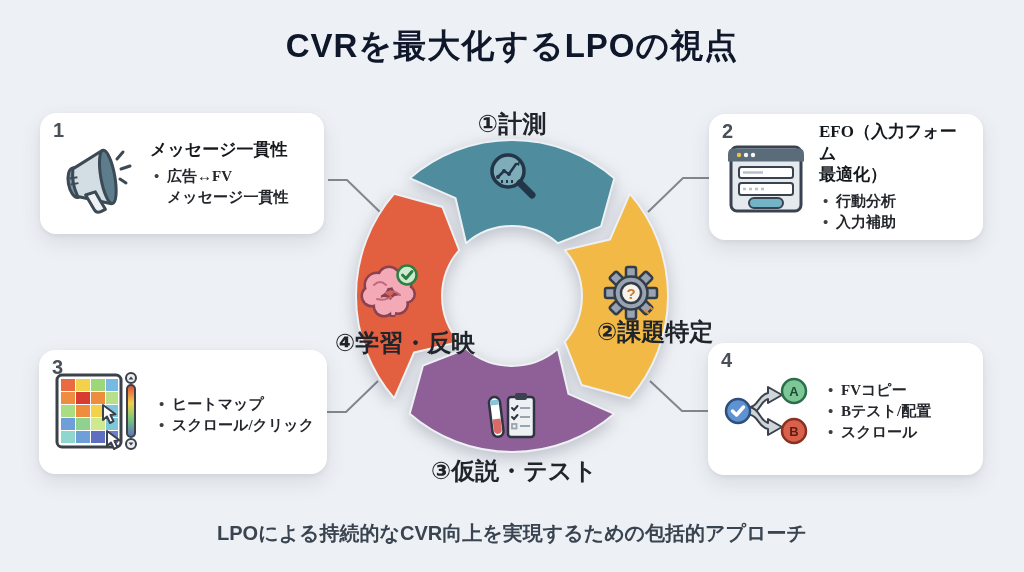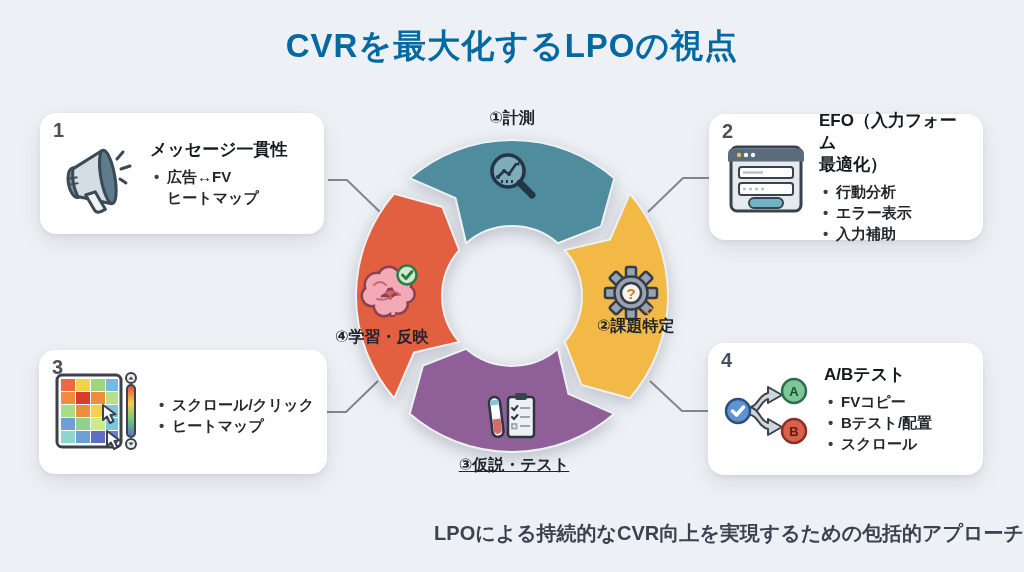--- a/index.html
+++ b/index.html
@@ -4,56 +4,56 @@
 <style>
   html,body{margin:0;padding:0;}
   body{
     width:1024px;height:572px;position:relative;overflow:hidden;
     background:#edf0f4;
     font-family:"Liberation Sans","DejaVu Sans",sans-serif;
     color:#23262b;
   }
   .page-title{
     position:absolute;top:24px;left:0;width:1024px;text-align:center;
-    font-size:33px;font-weight:800;color:#0369a1;letter-spacing:1px;
+    font-size:33px;font-weight:800;color:#0f172a;letter-spacing:1px;
   }
   .page-footer{
-    position:absolute;top:520px;left:0;width:1024px;text-align:right;
+    position:absolute;top:520px;left:0;width:1024px;text-align:center;
     font-size:20px;font-weight:700;color:#3a4451;
   }
   
   .connectors{position:absolute;left:0;top:0;width:1024px;height:572px;}
   
   .ring{
     position:absolute;left:342px;top:126px;width:340px;height:340px;
     filter:drop-shadow(0 5px 8px rgba(60,70,90,.28));
   }
   .ring-icon{position:absolute;}
   .ring-label{
-    position:absolute;font-size:16px;font-weight:800;color:#20252b;white-space:nowrap;
+    position:absolute;font-size:24px;font-weight:800;color:#20252b;white-space:nowrap;
   }
   .rl-1{left:362px;top:108px;width:300px;text-align:center;}
   .rl-2{left:597px;top:316px;}
-  .rl-3{left:364px;top:455px;width:300px;text-align:center;text-decoration:underline;}
+  .rl-3{left:364px;top:455px;width:300px;text-align:center;}
   .rl-4{left:335px;top:327px;width:130px;text-align:left;}
   
   .card{
     position:absolute;background:#ffffff;border-radius:16px;
     box-shadow:0 8px 20px rgba(70,80,100,.12), 0 2px 4px rgba(70,80,100,.08);
   }
   .card-1{left:40px;top:113px;width:284px;height:121px;}
   .card-2{left:709px;top:114px;width:274px;height:126px;}
   .card-3{left:39px;top:350px;width:288px;height:124px;}
   .card-4{left:708px;top:343px;width:275px;height:132px;}
   .card-number{
     position:absolute;left:13px;top:6px;font-size:20px;font-weight:700;color:#4a5059;
   }
   .card-body{display:flex;height:100%;align-items:center;padding:4px 10px 4px 14px;box-sizing:border-box;}
   .card-icon{flex:0 0 auto;margin-top:8px;}
-  .card-text{margin-left:10px;min-width:0;}
+  .card-text{margin-left:10px;min-width:0;font-family:Liberation Serif, serif;}
   .card-title{
     font-size:17px;font-weight:800;color:#15181c;line-height:1.28;white-space:pre-line;
   }
   .card-bullets{list-style:none;margin:5px 0 0 2px;padding:0;font-size:15px;color:#23262b;}
   .card-bullets li{
     position:relative;padding-left:15px;line-height:1.4;white-space:pre-line;font-weight:600;
   }
   .card-bullets li::before{content:"•";position:absolute;left:2px;top:0;color:#3a3f46;}
   svg text{font-family:"Liberation Sans","DejaVu Sans",sans-serif;}
 </style>
@@ -188,21 +188,21 @@
           <line x1="67" y1="36" x2="76" y2="33"></line>
           <line x1="66" y1="46" x2="72" y2="50"></line>
         </g>
       </svg>
     </div>
     <div class="card-text">
       <div class="card-title">メッセージ一貫性</div>
       <ul class="card-bullets">
 
       <li>広告↔FV
-ヒートマップ</li>
+メッセージ一貫性</li>
         </ul>
     </div>
   </div>
 </div>
 
 <div class="card card-2">
   <div class="card-number">2</div>
   <div class="card-body">
     <div class="card-icon" aria-label="form-window-icon">
       <svg width="86" height="88" viewBox="0 0 86 88">
@@ -222,21 +222,20 @@
           </g>
         <rect x="26" y="63" width="34" height="10" rx="5" fill="#72b4c6" stroke="#39424e" stroke-width="2"></rect>
       </svg>
     </div>
     <div class="card-text">
       <div class="card-title">EFO（入力フォーム
 最適化）</div>
       <ul class="card-bullets">
 
       <li>行動分析</li>
-          <li>エラー表示</li>
           <li>入力補助</li>
         </ul>
     </div>
   </div>
 </div>
 
 <div class="card card-3">
   <div class="card-number">3</div>
   <div class="card-body">
     <div class="card-icon" aria-label="heatmap-icon">
@@ -277,22 +276,22 @@
         <path d="M75.5 10.5 l2.5 -3 l2.5 3 z" fill="#3b4148"></path>
         <circle cx="78" cy="75" r="5" fill="#e9edf0" stroke="#3b4148" stroke-width="2"></circle>
         <path d="M75.5 73.5 l2.5 3 l2.5 -3 z" fill="#3b4148"></path>
         <path d="M50 36 l0 15 l4 -3.5 l3 6.5 l3.5 -1.8 l-3 -6.2 l5 -0.8 z" fill="#ffffff" stroke="#3b4148" stroke-width="2" stroke-linejoin="round"></path>
         <path d="M54 62 l0 15 l4 -3.5 l3 6.5 l3.5 -1.8 l-3 -6.2 l5 -0.8 z" fill="#ffffff" stroke="#3b4148" stroke-width="2" stroke-linejoin="round"></path>
       </svg>
     </div>
     <div class="card-text">
       <ul class="card-bullets">
 
-      <li>スクロール/クリック</li>
-          <li>ヒートマップ</li>
+      <li>ヒートマップ</li>
+          <li>スクロール/クリック</li>
         </ul>
     </div>
   </div>
 </div>
 
 <div class="card card-4">
   <div class="card-number">4</div>
   <div class="card-body">
     <div class="card-icon" aria-label="ab-split-icon">
       <svg width="92" height="84" viewBox="0 0 92 84">
@@ -300,21 +299,20 @@
         <use href="#arrA" transform="translate(0,84) scale(1,-1)"></use>
         <circle cx="16" cy="42" r="12" fill="#5e92d3" stroke="#2d4f79" stroke-width="2.5"></circle>
         <path d="M10.5 42 l4 4 l7 -8" fill="none" stroke="#ffffff" stroke-width="3.5" stroke-linecap="round" stroke-linejoin="round"></path>
         <circle cx="72" cy="22" r="12" fill="#7cc795" stroke="#2c6e4b" stroke-width="2.5"></circle>
         <text x="72" y="27" text-anchor="middle" font-size="13" font-weight="bold" fill="#1e4a33">A</text>
         <circle cx="72" cy="62" r="12" fill="#d9604a" stroke="#8a2f22" stroke-width="2.5"></circle>
         <text x="72" y="67" text-anchor="middle" font-size="13" font-weight="bold" fill="#5c1d14">B</text>
       </svg>
     </div>
     <div class="card-text">
-      <div class="card-title">A/Bテスト</div>
       <ul class="card-bullets">
 
       <li>FVコピー</li>
           <li>Bテスト/配置</li>
           <li>スクロール</li>
         </ul>
     </div>
   </div>
 </div>
 

